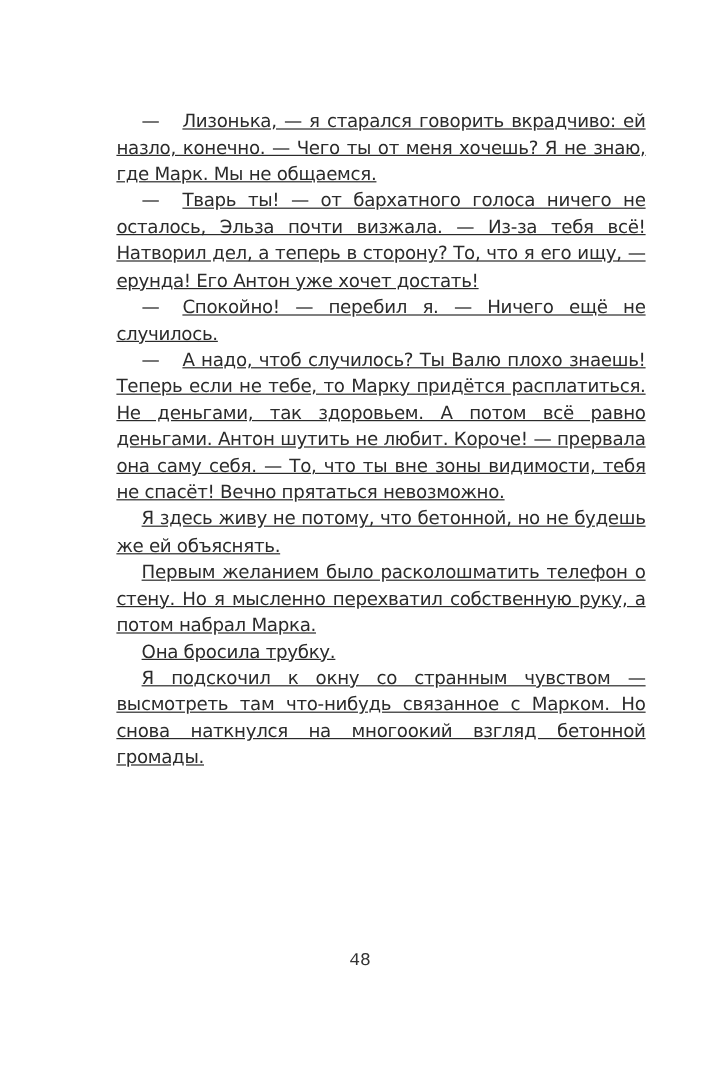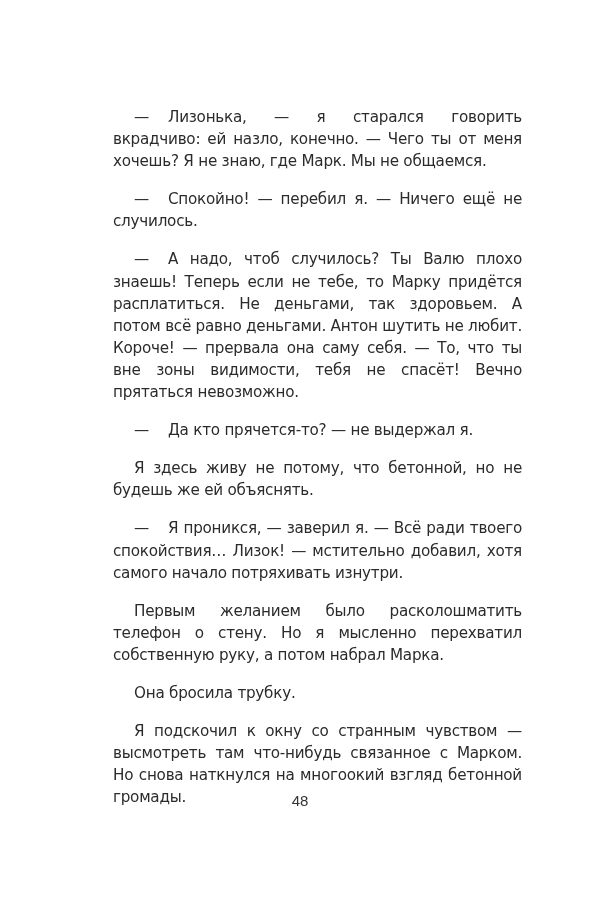--- a/index.html
+++ b/index.html
@@ -18,49 +18,49 @@
     left: 97px;
     top: 90px;
     width: 441px;
     font-family: "DejaVu Sans", sans-serif;
     font-size: 15.2px;
     line-height: 22.1px;
     color: #2b2b2b;
     letter-spacing: -0.25px;
   }
   .para {
-    margin: 16px;
+    margin: 0;
     text-indent: 21px;
     text-align: justify;
     hyphens: manual;
+    text-decoration: underline;
   }
   .para.dialogue .dash {
     display: inline-block;
     width: 34px;
     text-indent: 0;
   }
   .page-number {
     position: absolute;
     top: 792px;
     left: 0;
     width: 600px;
     text-align: center;
-    font-family: Liberation Sans, sans-serif;
+    font-family: Liberation Mono, monospace;
     font-size: 15px;
     color: #333333;
   }
 </style>
 </head>
 <body>
 
 <div class="page">
   <p class="para dialogue"><span class="dash">—</span><span>Лизонька, — я старался говорить вкрадчиво: ей назло, ко­нечно. — Чего ты от меня хочешь? Я не знаю, где Марк. Мы не общаемся.</span></p>
+  <p class="para dialogue"><span class="dash">—</span><span>Тварь ты! — от бархатного голоса ничего не осталось, Эльза почти визжала. — Из-за тебя всё! Натворил дел, а теперь в сто­рону? То, что я его ищу, — ерунда! Его Антон уже хочет достать!</span></p>
   <p class="para dialogue"><span class="dash">—</span><span>Спокойно! — перебил я. — Ничего ещё не случилось.</span></p>
   <p class="para dialogue"><span class="dash">—</span><span>А надо, чтоб случилось? Ты Валю плохо знаешь! Теперь ес­ли не тебе, то Марку придётся расплатиться. Не деньгами, так здоровьем. А потом всё равно деньгами. Антон шутить не лю­бит. Короче! — прервала она саму себя. — То, что ты вне зоны видимости, тебя не спасёт! Вечно прятаться невозможно.</span></p>
-  <p class="para dialogue"><span class="dash">—</span><span>Да кто прячется-то? — не выдержал я.</span></p>
   <p class="para narration"><span>Я здесь живу не потому, что бетонной, но не будешь же ей объяснять.</span></p>
-  <p class="para dialogue"><span class="dash">—</span><span>Я проникся, — заверил я. — Всё ради твоего спокойствия… Лизок! — мстительно добавил, хотя самого начало потряхи­вать изнутри.</span></p>
   <p class="para narration"><span>Первым желанием было расколошматить телефон о сте­ну. Но я мысленно перехватил собственную руку, а потом на­брал Марка.</span></p>
   <p class="para narration"><span>Она бросила трубку.</span></p>
   <p class="para narration"><span>Я подскочил к окну со странным чувством — высмотреть там что-нибудь связанное с Марком. Но снова наткнулся на много­окий взгляд бетонной громады.</span></p>
 </div>
 
 <div class="page-number">48</div>
 
 </body></html>

